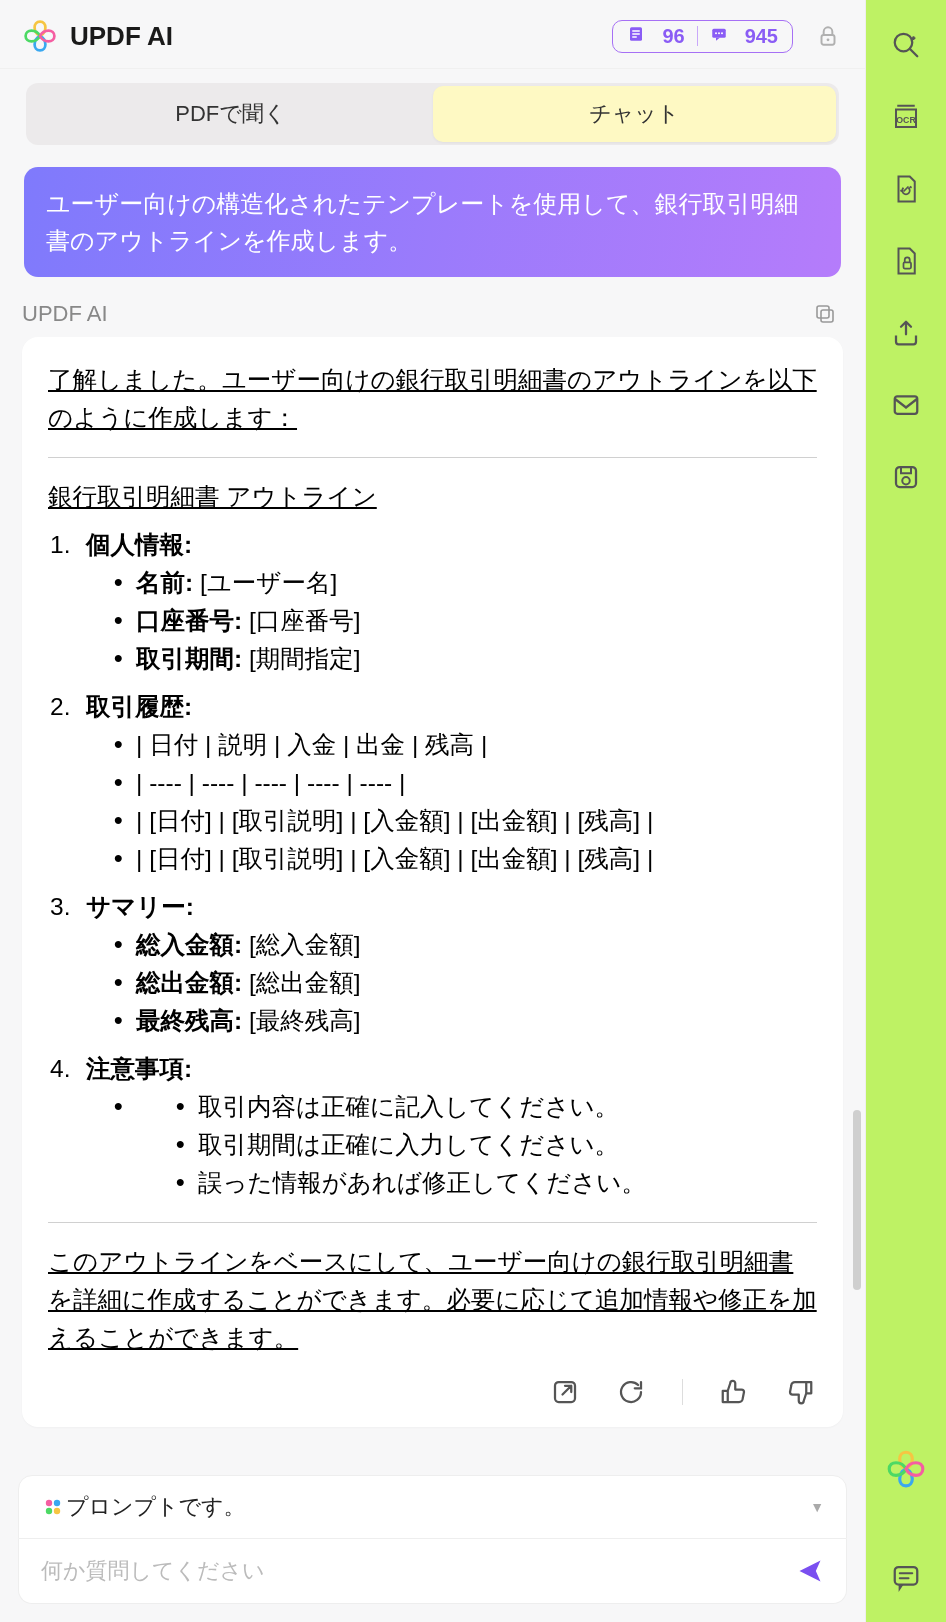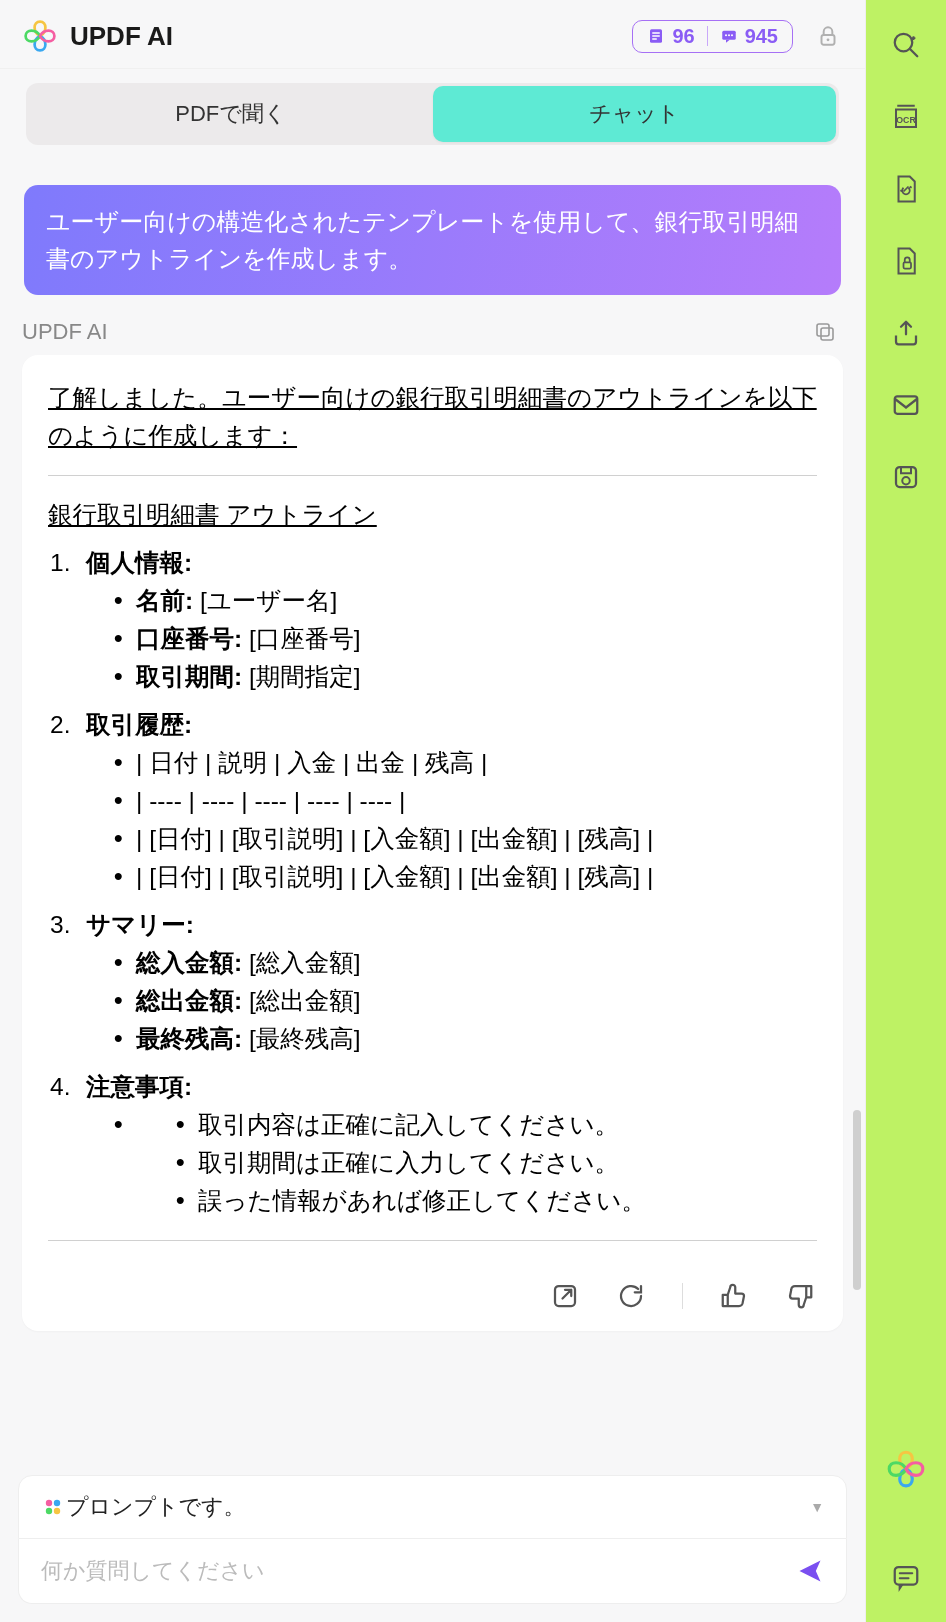--- a/index.html
+++ b/index.html
@@ -56,56 +56,56 @@
       color: #8a5cf5;
       font-weight: 600;
       font-size: 20px;
       margin-right: 22px;
     }
     .counts-chip .sep {
       width: 1px;
       height: 20px;
       background: #c9a8fa;
     }
-    .count-item { display: flex; align-items: center; gap: 7px; }
+    .count-item { display: flex; align-items: flex-start; gap: 17px; }
     .count-icon { width: 18px; height: 18px; }
     .lock-icon { width: 26px; height: 26px; color: #b0b0b0; }
     .tabs {
       display: flex;
       background: #eceaeb;
       margin: 14px 26px 8px 26px;
       border-radius: 12px;
       padding: 3px;
     }
     .tab {
       flex: 1;
       text-align: center;
       padding: 13px 0;
       font-size: 22px;
       color: #333;
       border-radius: 10px;
       cursor: pointer;
     }
     .tab.active {
-      background: #5eead4;
+      background: #fef9c3;
       box-shadow: 0 1px 3px rgba(0,0,0,0.05);
     }
     .chat-scroll {
       flex: 1;
       overflow-y: auto;
       padding: 8px 18px 0 18px;
     }
     .user-bubble {
       background: linear-gradient(100deg, #7f7afc 0%, #b57cfb 100%);
       color: #fff;
       border-radius: 14px;
       padding: 18px 22px;
       font-size: 24px;
       line-height: 1.55;
-      margin: 24px 6px 24px 6px;
+      margin: 6px 6px 24px 6px;
     }
     .ai-label-row {
       display: flex;
       align-items: center;
       padding: 0 10px 10px 4px;
     }
     .ai-label {
       font-size: 22px;
       color: #888;
       flex: 1;
@@ -338,20 +338,21 @@
           </ul>
           <ul class="bullets2">
             <li>取引内容は正確に記入してください。</li>
             <li>取引期間は正確に入力してください。</li>
             <li>誤った情報があれば修正してください。</li>
           </ul>
         </li>
       </ol>
 
       <div class="divider"></div>
+      <div class="ai-text">このアウトラインをベースにして、ユーザー向けの銀行取引明細書を詳細に作成することができます。必要に応じて追加情報や修正を加えることができます。</div>
 
       <div class="actions-row">
         <svg class="action-icon" viewBox="0 0 24 24">
           <rect x="4" y="4" width="16" height="16" rx="3" fill="none" stroke="currentColor" stroke-width="1.8"></rect>
           <path d="M10 14 L17 7 M17 7 h-5 M17 7 v5" fill="none" stroke="currentColor" stroke-width="1.8" stroke-linecap="round"></path>
         </svg>
         <svg class="action-icon" viewBox="0 0 24 24">
           <path d="M20 12 a8 8 0 1 1 -2.3 -5.6 M20 4 v5 h-5" fill="none" stroke="currentColor" stroke-width="1.8" stroke-linecap="round"></path>
         </svg>
         <div class="action-sep"></div>

